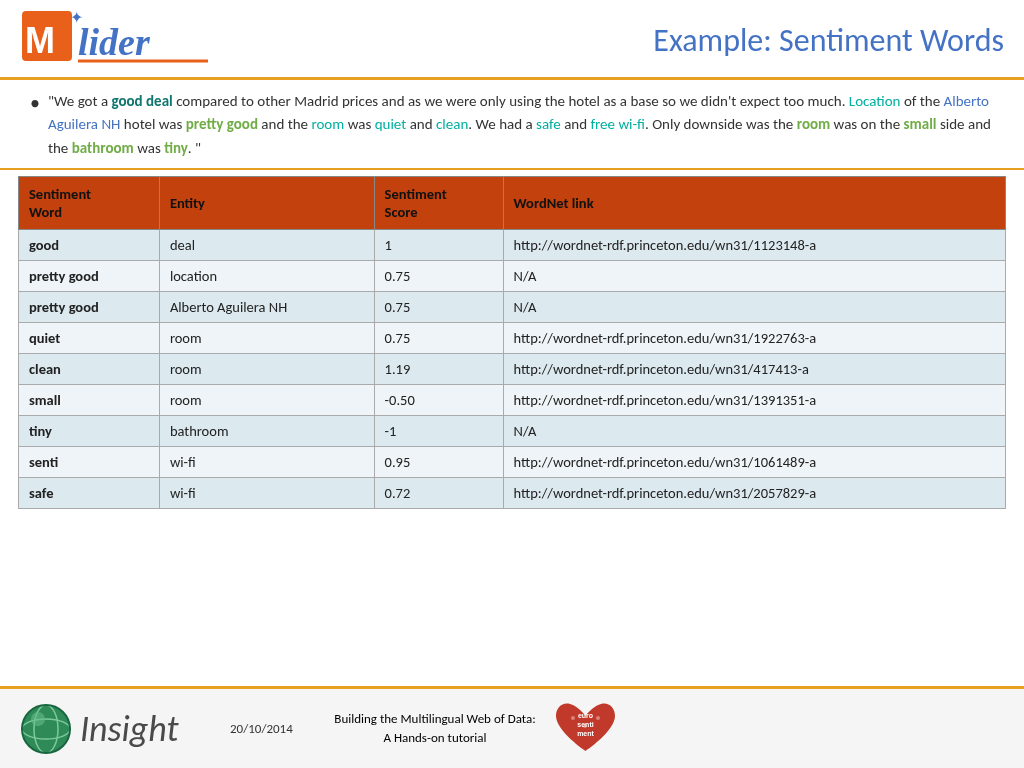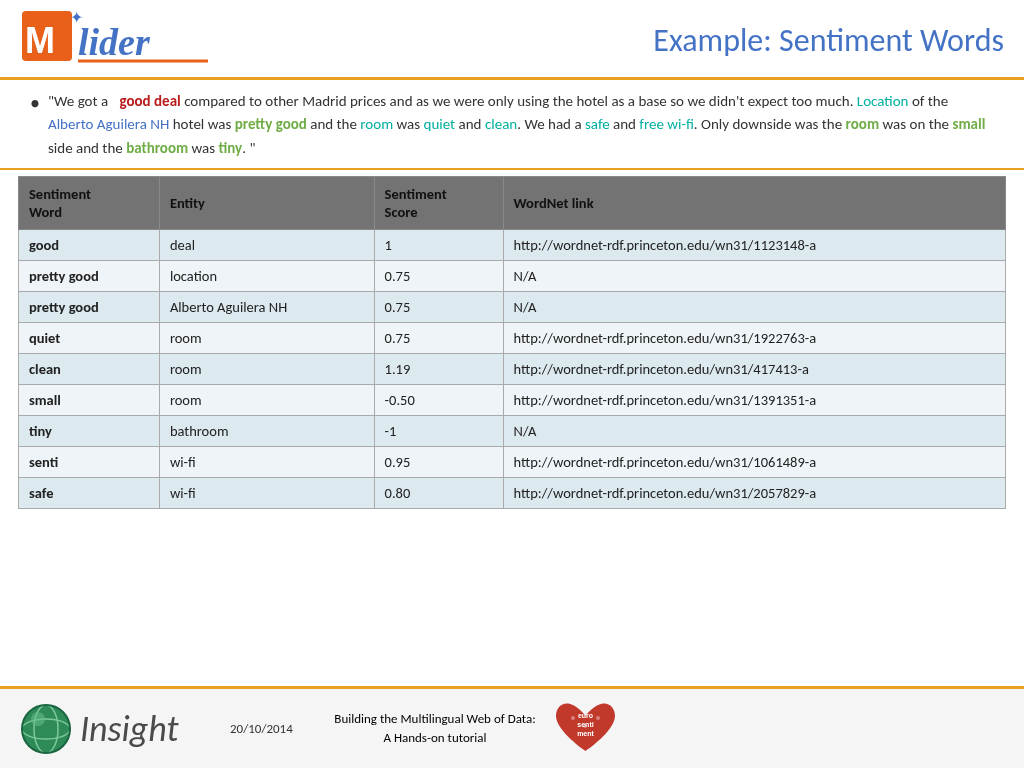--- a/index.html
+++ b/index.html
@@ -58,38 +58,38 @@
     .bullet-dot {
       font-size: 20px;
       line-height: 1.3;
       color: #333;
     }
 
     .quote-text {
       color: #333;
     }
 
-    .color-orange { color: #b91c1c; font-weight: bold; margin-left: 8px; }
+    .color-orange { color: #0f766e; font-weight: bold; }
     .color-teal { color: #00B0A0; }
     .color-blue { color: #4472C4; }
     .color-green { color: #70AD47; font-weight: bold; }
 
     
     .table-container {
       padding: 6px 18px 4px 18px;
     }
 
     table {
       width: 100%;
       border-collapse: collapse;
       font-size: 14.5px;
     }
 
     thead tr {
-      background: #737373;
+      background: #c2410c;
     }
 
     thead th {
       border: 1px solid #888;
       padding: 8px 10px;
       text-align: left;
       font-weight: bold;
       color: #111;
     }
 
@@ -273,21 +273,21 @@
         </tr>
         <tr>
           <td>senti</td>
           <td>wi-fi</td>
           <td>0.95</td>
           <td>http://wordnet-rdf.princeton.edu/wn31/1061489-a</td>
         </tr>
         <tr>
           <td>safe</td>
           <td>wi-fi</td>
-          <td>0.80</td>
+          <td>0.72</td>
           <td>http://wordnet-rdf.princeton.edu/wn31/2057829-a</td>
         </tr>
       </tbody>
   </table>
 </div>
 
 <div class="footer">
   <div class="footer-insight">
 
     <svg class="insight-logo-icon" viewBox="0 0 52 52" xmlns="http://www.w3.org/2000/svg">

